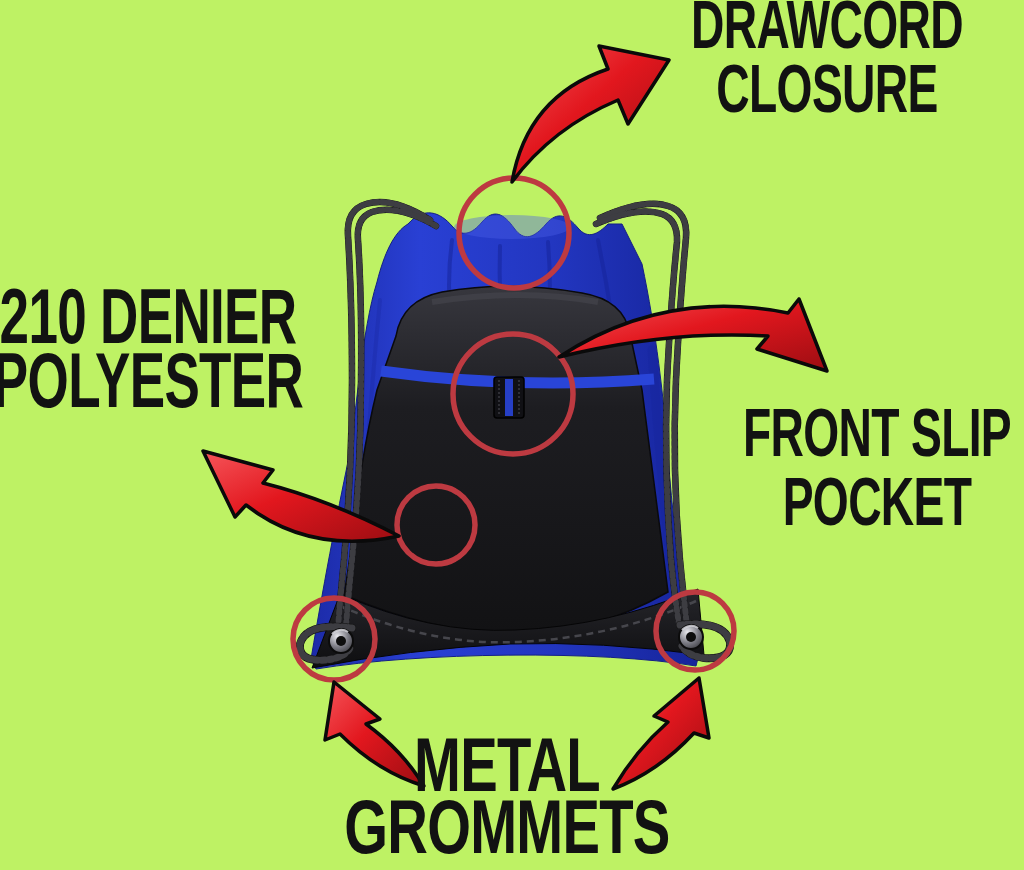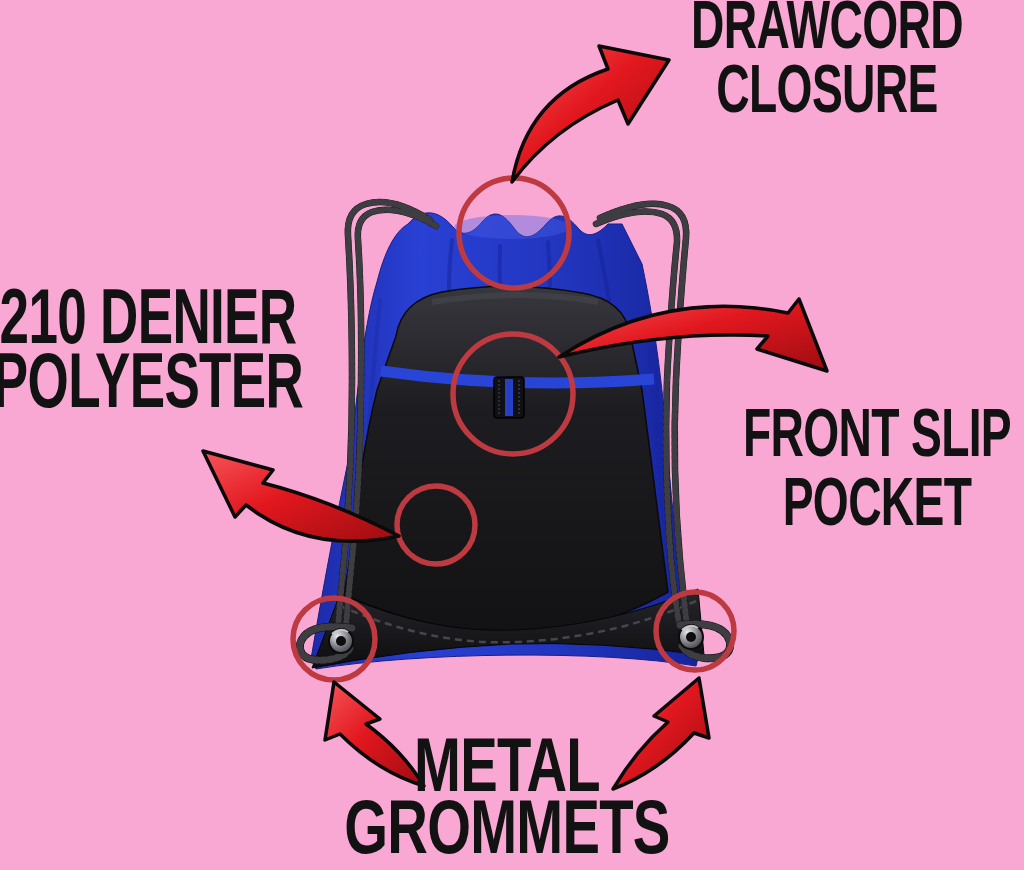--- a/index.html
+++ b/index.html
@@ -1,16 +1,16 @@
 <!DOCTYPE html>
 <html><head>
 <meta charset="utf-8">
 <style>
   html,body{margin:0;padding:0;background:#ffffff;}
-  #stage{position:relative;width:1024px;height:870px;background:#f9a8d4;overflow:hidden;
+  #stage{position:relative;width:1024px;height:870px;background:#bef264;overflow:hidden;
          font-family:"Liberation Sans",sans-serif;}
   svg{position:absolute;left:0;top:0;}
   .callout{position:absolute;font-weight:bold;color:#121212;text-align:center;white-space:nowrap;
            transform:translateX(-50%) scaleX(0.68);transform-origin:top center;letter-spacing:-1px;}
   .callout .ln{display:block;}
   #callout-drawcord{left:827px;top:-8px;font-size:68px;line-height:64px;}
   #callout-polyester{left:148px;top:284px;font-size:78px;line-height:64px;}
   #callout-pocket{left:877px;top:398px;font-size:68px;line-height:69px;}
   #callout-grommets{left:507px;top:734px;font-size:76px;line-height:62px;transform:translateX(-50%) scaleX(0.74);}
 </style>

